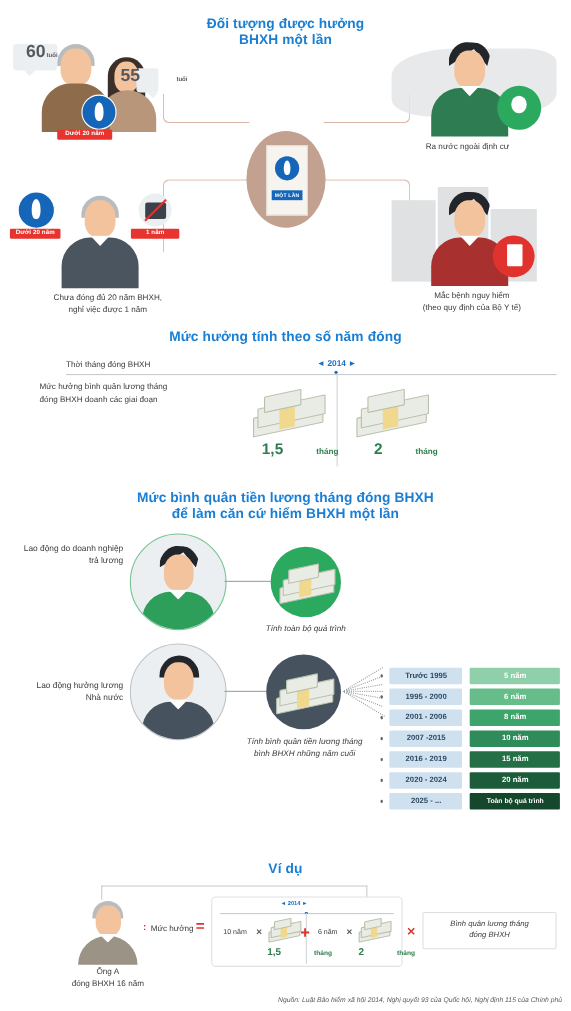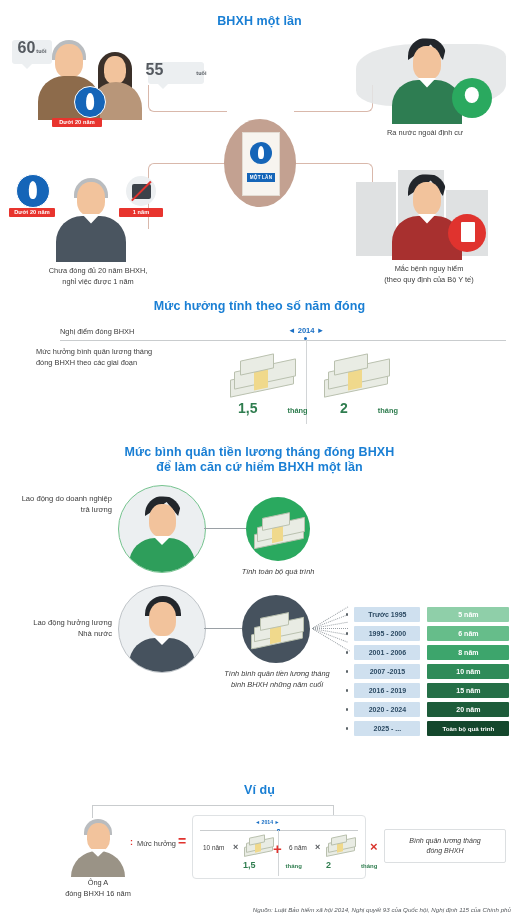--- a/index.html
+++ b/index.html
@@ -45,21 +45,21 @@
   
   .person{position:absolute;}
   .head{border-radius:46% 46% 42% 42%;background:#f2c39c;}
   .hair-grey{background:#b9bcbf;}
   .hair-dark{background:#22262b;}
   .torso{border-radius:26px 26px 0 0;}
   .bubble{
     position:absolute;background:#eceff1;border-radius:3px;color:#54595f;
     font-weight:700;display:flex;align-items:baseline;justify-content:center;
   }
-  .bubble .num{font-size:16px;line-height:16px;}
+  .bubble .num{font-size:16px;line-height:16px;padding-left:12px;}
   .bubble .unit{font-size:5.5px;font-weight:600;margin-left:1px;}
   .bubble:after{
     content:"";position:absolute;bottom:-5px;left:10px;border:5px solid transparent;
     border-top-color:#eceff1;border-bottom:0;
   }
   .redtag{
     position:absolute;background:#e8342e;color:#fff;font-size:5.6px;font-weight:700;
     text-align:center;line-height:9px;height:9px;border-radius:1px;letter-spacing:.1px;
   }
   .badge-logo{
@@ -162,20 +162,21 @@
   }
   .xmark{position:absolute;color:#d9342c;font-size:9px;font-weight:700;}
 </style>
 </head>
 <body>
 
 <div class="page">
 
   <div class="s1">
     <div class="title sec-title">
+      <div>Đối tượng được hưởng</div>
       <div>BHXH một lần</div>
     </div>
 
     <div class="connector" style="left:148px;top:85px;width:78px;height:26px;border-left-width:1px;border-bottom-width:1px;border-radius:0 0 0 6px;"></div>
     <div class="connector" style="left:148px;top:163px;width:78px;height:65px;border-left-width:1px;border-top-width:1px;border-radius:6px 0 0 0;"></div>
     <div class="connector" style="left:294px;top:85px;width:78px;height:26px;border-right-width:1px;border-bottom-width:1px;border-radius:0 0 6px 0;"></div>
     <div class="connector" style="left:294px;top:163px;width:78px;height:65px;border-right-width:1px;border-top-width:1px;border-radius:0 6px 0 0;"></div>
 
     <div class="hub">
       <div class="hub-doc">
@@ -190,21 +191,21 @@
       <div class="torso" style="position:absolute;left:68px;top:52px;width:52px;height:38px;background:#b89679;"></div>
       <div class="hair-grey" style="position:absolute;left:30px;top:10px;width:34px;height:20px;border-radius:17px 17px 0 0;"></div>
       <div class="head" style="position:absolute;left:33px;top:14px;width:28px;height:34px;"></div>
       <div class="torso" style="position:absolute;left:16px;top:46px;width:62px;height:44px;background:#8d6b4b;"></div>
       <div class="badge-logo" style="left:52px;top:56px;width:30px;height:30px;"></div>
     </div>
     <div class="bubble" style="left:12px;top:40px;width:40px;height:24px;">
       <span class="num">60</span>
       <span class="unit">tuổi</span>
     </div>
-    <div class="bubble" style="left:148px;top:62px;width:56px;height:22px;gap:32px;">
+    <div class="bubble" style="left:124px;top:62px;width:20px;height:22px;gap:32px;">
       <span class="num">55</span>
       <span class="unit">tuổi</span>
     </div>
     <div class="redtag" style="left:52px;top:118px;width:50px;">Dưới 20 năm</div>
 
     <div class="person" style="left:48px;top:172px;width:120px;height:90px;">
       <div class="hair-grey" style="position:absolute;left:26px;top:6px;width:34px;height:20px;border-radius:17px 17px 0 0;"></div>
       <div class="head" style="position:absolute;left:29px;top:10px;width:28px;height:34px;"></div>
       <div class="torso" style="position:absolute;left:8px;top:44px;width:70px;height:46px;background:#4a5560;"></div>
       <div style="position:absolute;left:34px;top:42px;width:18px;height:16px;background:#fff;transform:rotate(0deg);clip-path:polygon(0 0,100% 0,50% 60%);"></div>
@@ -249,33 +250,33 @@
     </div>
     <div class="cap" style="left:340px;top:264px;width:178px;">
       <div>Mắc bệnh nguy hiểm</div>
       <div class="ital">(theo quy định của Bộ Y tế)</div>
     </div>
   </div>
 
   <div class="s2">
     <div class="title sec-title">Mức hưởng tính theo số năm đóng</div>
 
-    <div class="lbl" style="left:60px;top:32px;width:160px;text-align:left;">Nghị điểm đóng BHXH</div>
+    <div class="lbl" style="left:60px;top:32px;width:160px;text-align:left;">Thời tháng đóng BHXH</div>
     <div class="yr" style="left:288px;top:31px;">
       <span>◄</span>
       <span>2014</span>
       <span>►</span>
     </div>
     <div class="yrdot" style="left:304px;top:42px;"></div>
     <div class="axis" style="left:60px;top:45px;width:446px;"></div>
     <div class="vline" style="left:305.5px;top:45px;height:84px;"></div>
 
     <div class="lbl" style="left:36px;top:52px;width:162px;">
       <div>Mức hưởng bình quân lương tháng</div>
-      <div>đóng BHXH theo các giai đoạn</div>
+      <div>đóng BHXH doanh các giai đoạn</div>
     </div>
 
     <div class="cash" style="left:228px;top:56px;width:74px;height:48px;">
       <i style="left:2px;top:22px;width:62px;height:16px;"></i>
       <i style="left:6px;top:14px;width:60px;height:16px;"></i>
       <b style="left:26px;top:12px;width:14px;height:26px;"></b>
       <i style="left:12px;top:6px;width:32px;height:13px;"></i>
     </div>
     <div class="moneyval" style="left:238px;top:106px;">
       <span class="big">1,5</span>

